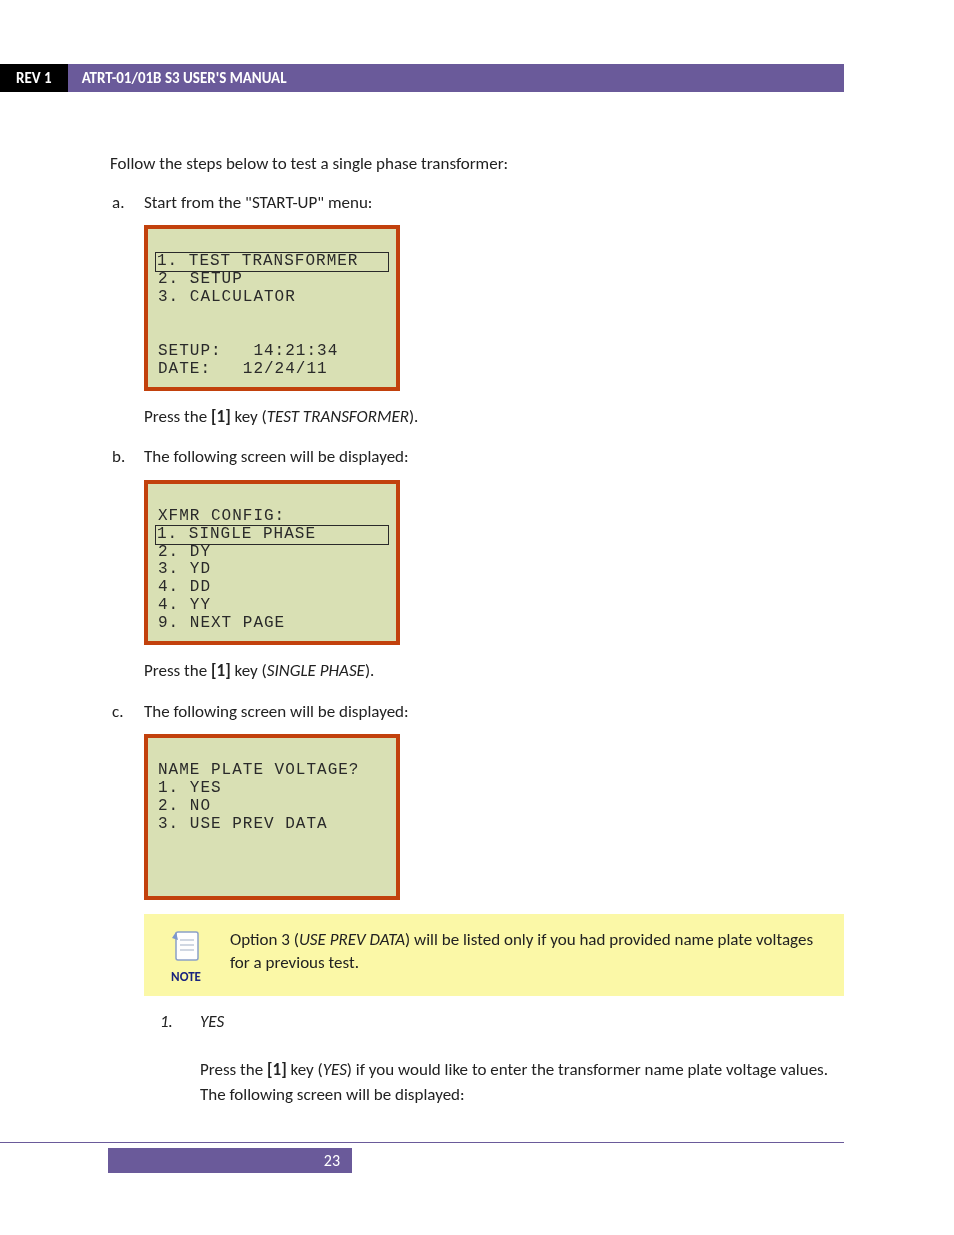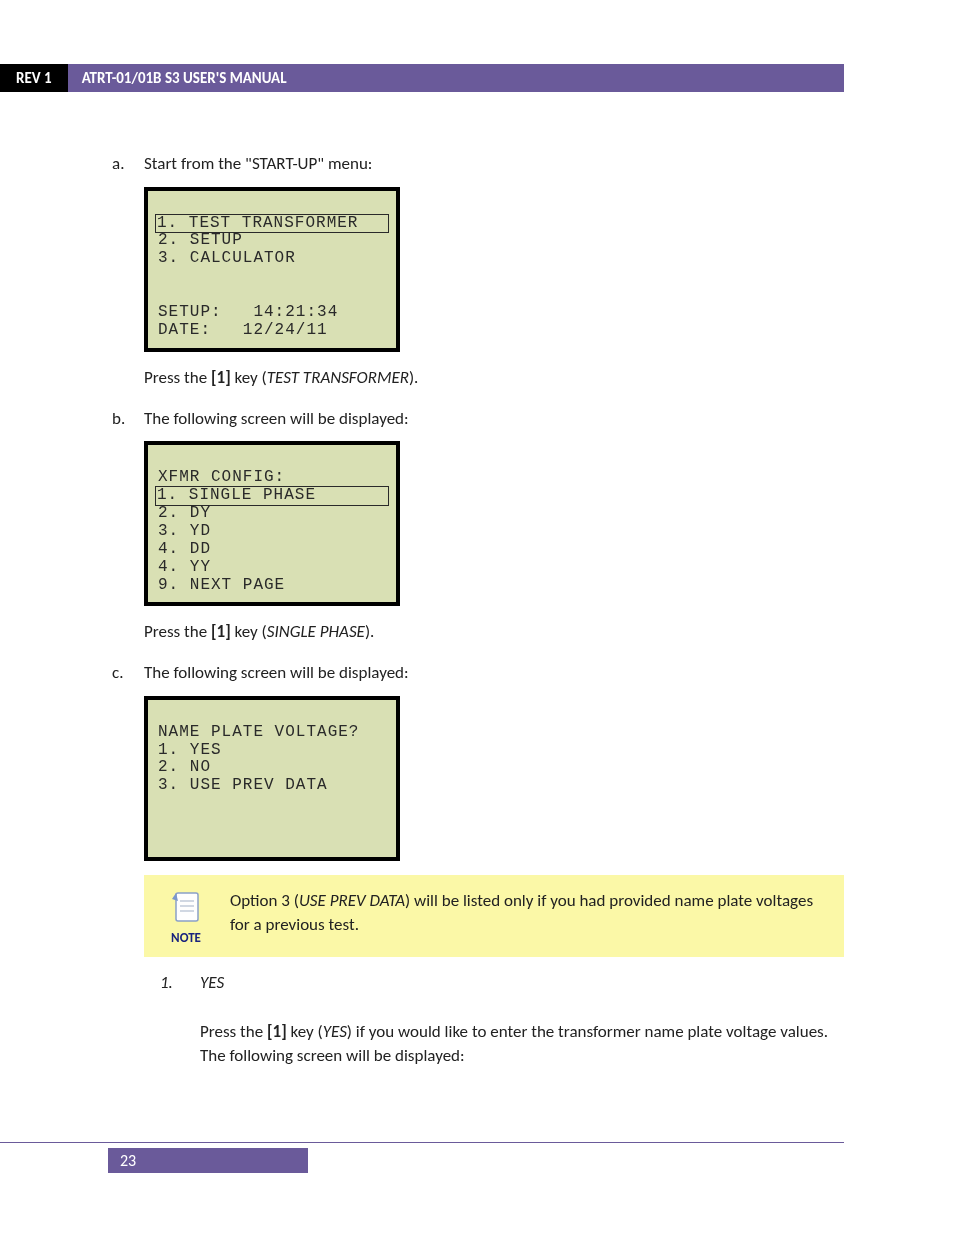--- a/index.html
+++ b/index.html
@@ -38,21 +38,21 @@
   .content {
     margin: 60px 110px 0 110px;
     line-height: 1.45;
   }
   .intro { margin-bottom: 14px; }
   .step-row { display: flex; margin-top: 6px; }
   .step-marker { width: 34px; flex: 0 0 34px; padding-left: 2px; }
   .step-body { flex: 1; }
   .step-body > p { margin-bottom: 10px; }
   .lcd {
-    border: 4px solid #000000;
+    border: 4px solid #c2410c;
     background: #d9e0b4;
     width: 256px;
     padding: 6px 8px 8px 8px;
     font-family: "Courier New", monospace;
     font-size: 16px;
     line-height: 1.12;
     color: #2a2a2a;
     letter-spacing: 1px;
     white-space: pre;
     margin: 4px 0 14px 0;
@@ -87,37 +87,39 @@
     position: absolute;
     bottom: 92px;
     left: 0;
     right: 110px;
     border-top: 1px solid #6a5a9a;
   }
   .page-num-box {
     position: absolute;
     bottom: 62px;
     left: 108px;
-    width: 200px;
+    width: 244px;
     background: #6a5a9a;
     color: #fff;
     font-size: 16px;
     padding: 3px 12px;
+    text-align: right;
   }
 </style>
 </head>
 <body>
 
 <div class="page">
   <div class="header-bar">
     <div class="rev-box">REV 1</div>
     <div class="title-box">ATRT-01/01B S3 USER'S MANUAL</div>
   </div>
 
   <div class="content">
+    <p class="intro">Follow the steps below to test a single phase transformer:</p>
 
     <div class="step-row">
       <div class="step-marker">a.</div>
       <div class="step-body">
         <p>Start from the "START-UP" menu:</p>
         <div class="lcd">
 <span class="lcd-sel">1. TEST TRANSFORMER</span><span class="lcd-line">2. SETUP</span><span class="lcd-line">3. CALCULATOR</span><span class="lcd-line"> </span><span class="lcd-line"> </span><span class="lcd-line">SETUP:   14:21:34</span><span class="lcd-line">DATE:   12/24/11</span></div>
         <p>
           <span>Press the </span><span class="bold">[1]</span><span> key (</span><span class="ital">TEST TRANSFORMER</span><span>).</span>
         </p>

